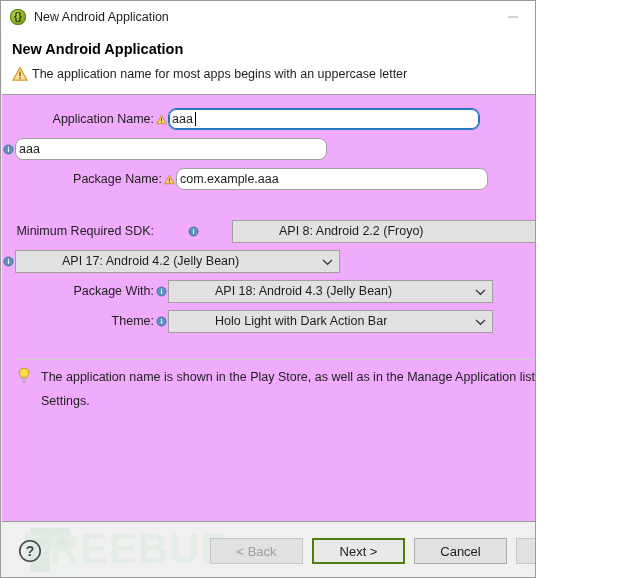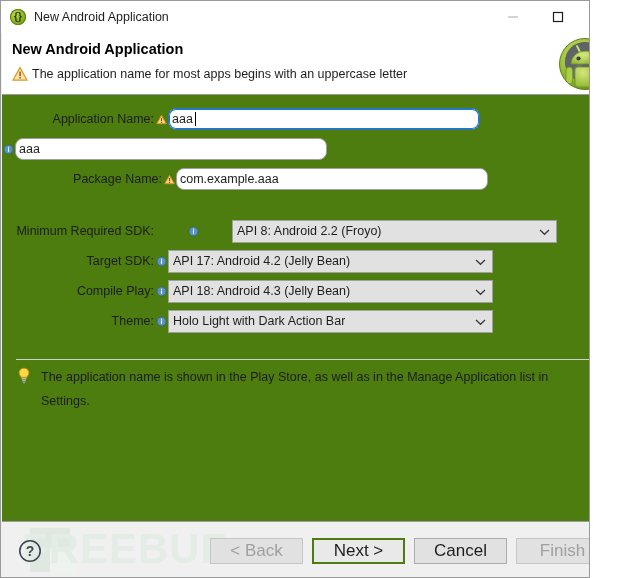--- a/index.html
+++ b/index.html
@@ -7,21 +7,21 @@
     padding: 0;
     background: #ffffff;
   }
   body {
     font-family: "Liberation Sans", sans-serif;
     -webkit-font-smoothing: antialiased;
   }
 
   #dialog {
     position: relative;
-    width: 590px;
+    width: 536px;
     height: 578px;
     box-sizing: border-box;
     background: #f0f0f0;
     border: 1px solid #9a9a9a;
     overflow: hidden;
   }
 
   
   .titlebar {
     position: absolute;
@@ -113,21 +113,21 @@
     right: 10px; top: 3px;
     width: 56px; height: 56px;
   }
 
   
   .content {
     position: absolute;
     left: 1px; top: 94px;
     width: 621px;
     height: 426px;
-    background: #4d7c0f;
+    background: #f0abfc;
   }
 
   .field-row {
     position: absolute;
     height: 24px;
     left: 0;
     width: 621px;
     display: flex;
     align-items: center;
   }
@@ -185,20 +185,21 @@
     display: flex;
     align-items: center;
     cursor: default;
   }
   .combo-text {
     font-size: 12.5px;
     color: #1d1d1d;
     padding-left: 4px;
     white-space: nowrap;
     overflow: hidden;
+    margin-left: 42px;
   }
   .combo-arrow {
     position: absolute;
     right: 6px; top: 0;
     height: 23px;
     display: flex;
     align-items: center;
   }
 
   
@@ -271,21 +272,21 @@
     display: flex;
     gap: 9px;
   }
   .btn {
     width: 93px;
     height: 26px;
     box-sizing: border-box;
     background: #e1e1e1;
     border: 1px solid #adadad;
     font-family: "Liberation Sans", sans-serif;
-    font-size: 17px;
+    font-size: 13px;
     color: #1d1d1d;
     padding: 0;
     cursor: default;
     border-radius: 0;
   }
   .btn.disabled {
     color: #a0a0a0;
     background: #e1e1e1;
     border-color: #c6c6c6;
   }
@@ -425,40 +426,39 @@
         <span class="combo-text">API 8: Android 2.2 (Froyo)</span>
         <span class="combo-arrow">
           <svg width="11" height="8" viewBox="0 0 11 8">
             <path d="M1 2 L5.5 6.3 L10 2" fill="none" stroke="#3a3a3a" stroke-width="1.3"></path>
           </svg>
         </span>
       </div>
     </div>
 
     <div class="field-row" style="top:154px;">
-      <div class="field-label">Target SDK:</div>
       <div class="field-badge">
         <svg width="11" height="11" viewBox="0 0 16 16">
           <circle cx="8" cy="8" r="6.6" fill="#5a93c0" stroke="#2f5f86" stroke-width="1"></circle>
           <rect x="7.2" y="6.4" width="1.6" height="5" fill="#ffffff"></rect>
           <rect x="7.2" y="3.9" width="1.6" height="1.7" fill="#ffffff"></rect>
         </svg>
       </div>
       <div class="combo">
         <span class="combo-text">API 17: Android 4.2 (Jelly Bean)</span>
         <span class="combo-arrow">
           <svg width="11" height="8" viewBox="0 0 11 8">
             <path d="M1 2 L5.5 6.3 L10 2" fill="none" stroke="#3a3a3a" stroke-width="1.3"></path>
           </svg>
         </span>
       </div>
     </div>
 
     <div class="field-row" style="top:184px;">
-      <div class="field-label">Compile Play:</div>
+      <div class="field-label">Package With:</div>
       <div class="field-badge">
         <svg width="11" height="11" viewBox="0 0 16 16">
           <circle cx="8" cy="8" r="6.6" fill="#5a93c0" stroke="#2f5f86" stroke-width="1"></circle>
           <rect x="7.2" y="6.4" width="1.6" height="5" fill="#ffffff"></rect>
           <rect x="7.2" y="3.9" width="1.6" height="1.7" fill="#ffffff"></rect>
         </svg>
       </div>
       <div class="combo">
         <span class="combo-text">API 18: Android 4.3 (Jelly Bean)</span>
         <span class="combo-arrow">

